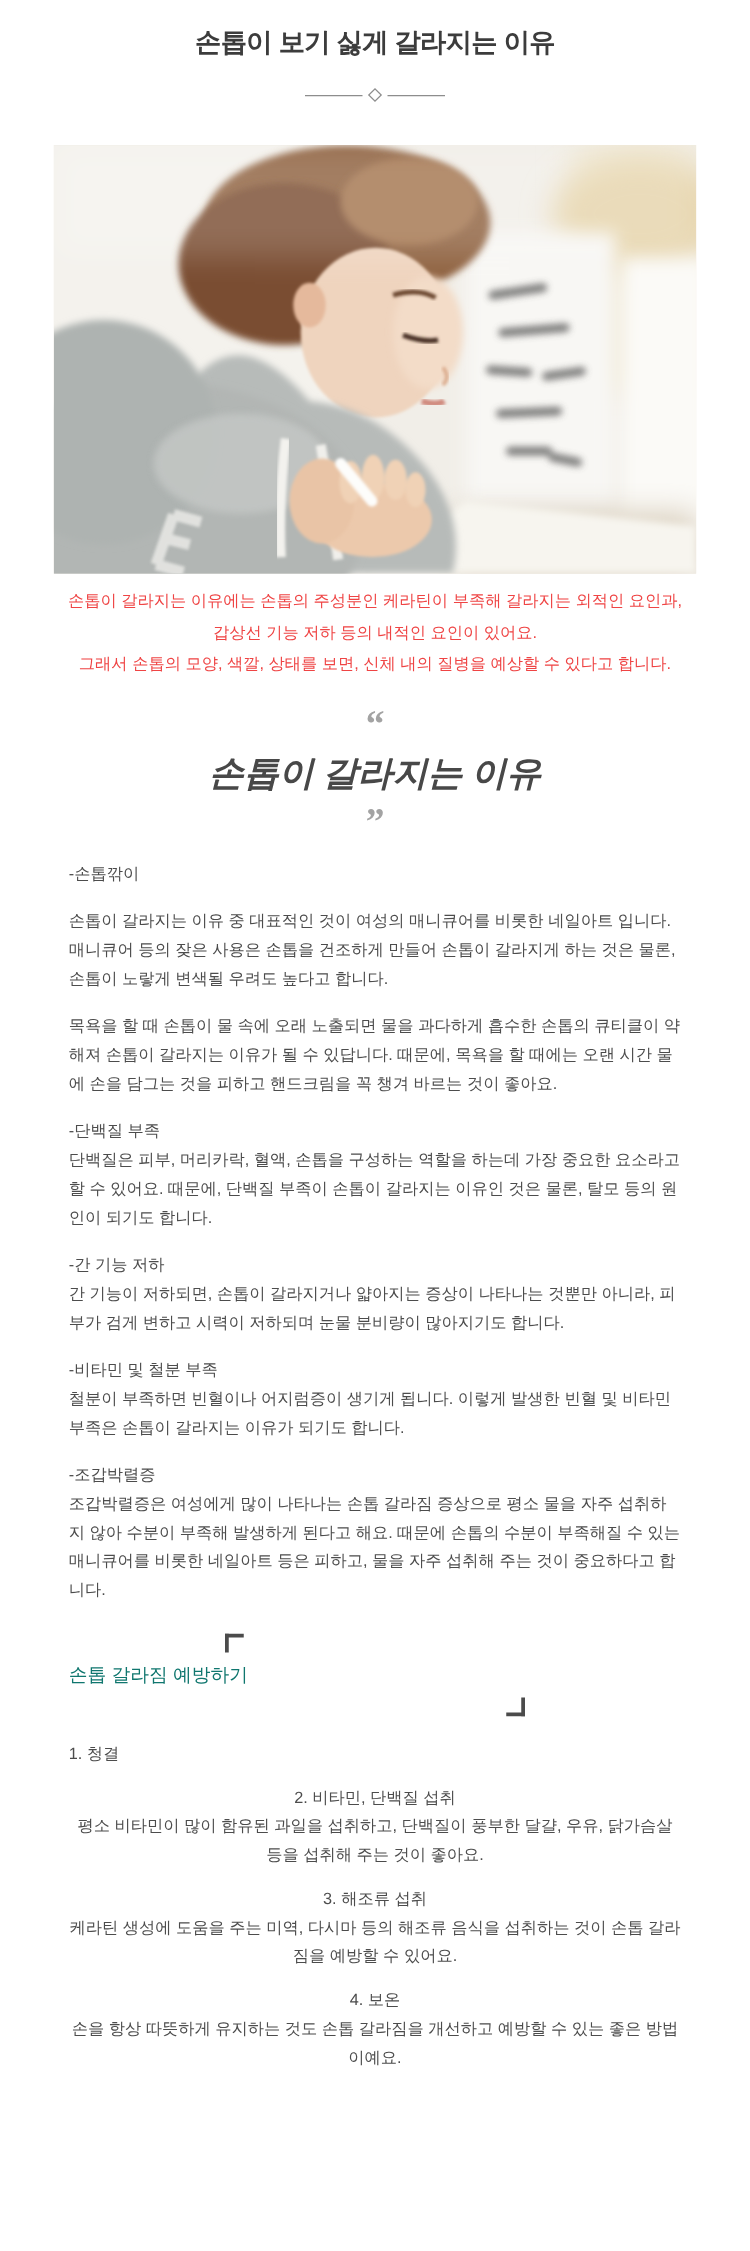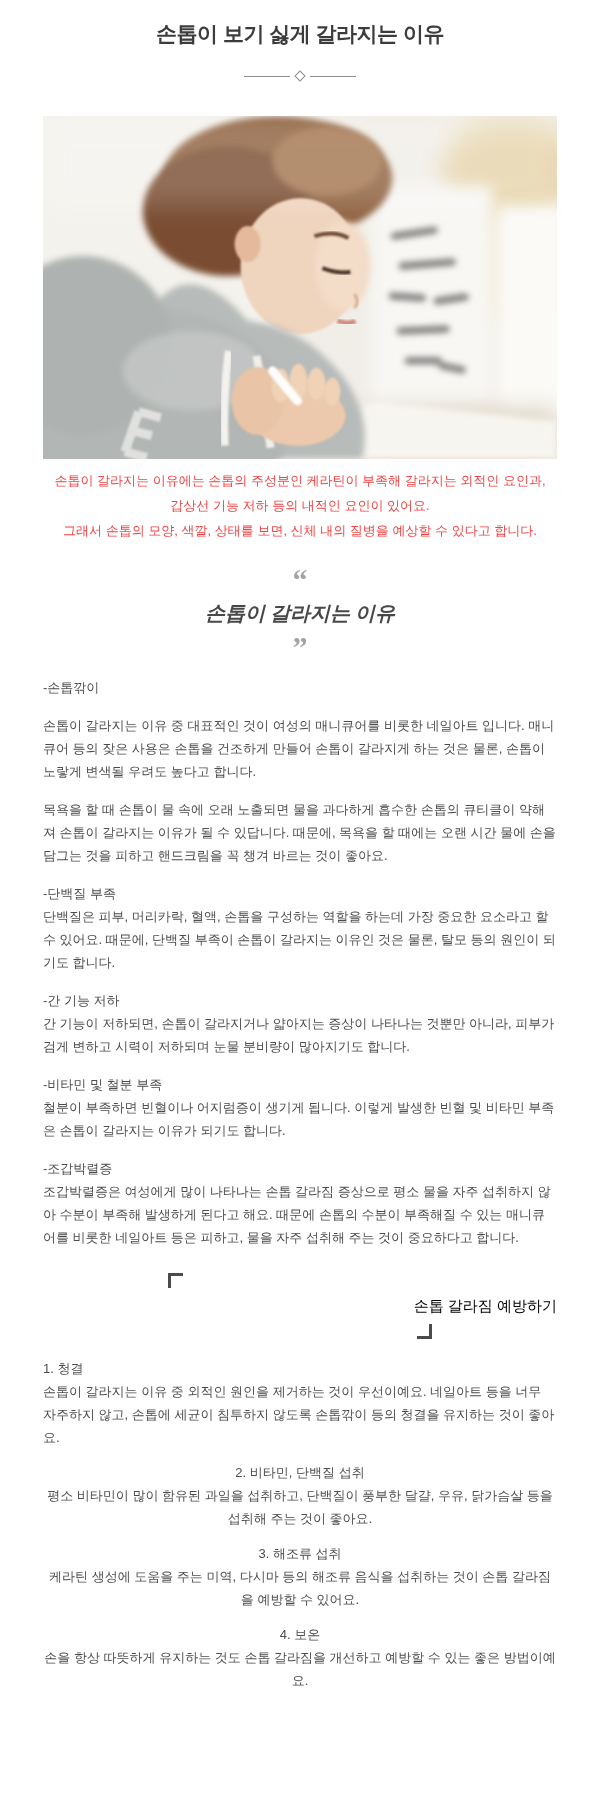--- a/index.html
+++ b/index.html
@@ -3,21 +3,21 @@
 <meta charset="utf-8">
 <style>
   * { margin:0; padding:0; box-sizing:border-box; }
   html,body { background:#ffffff; }
   body {
     width:600px; height:1801px; overflow:hidden;
     font-family:"Liberation Sans","DejaVu Sans",sans-serif;
     -webkit-font-smoothing:antialiased;
   }
   .page { width:600px; height:1801px; background:#ffffff; }
-  .content { padding:0 43px; }
+  .content { padding:0 55px; }
 
   .main-title {
     padding-top:20px; text-align:center;
     font-size:21px; font-weight:700; color:#3c3c3c; letter-spacing:-0.5px;
   }
 
   .divider { margin-top:24px; display:flex; align-items:center; justify-content:center; }
   .divider .line { width:46px; height:1px; background:#8d8d8d; }
   .divider .diamond {
     width:8px; height:8px; border:1px solid #8d8d8d; background:#ffffff;
@@ -29,41 +29,41 @@
 
   .caption { margin-top:9px; text-align:center; font-size:13px; line-height:25px; color:#ef4444; }
 
   .quote-block { margin-top:26px; text-align:center; }
   .quote-mark {
     font-family:"Liberation Serif","DejaVu Serif",serif;
     font-size:30px; font-weight:700; color:#a3a3a3; height:22px; line-height:22px;
   }
   .quote-title {
     font-family:"Liberation Serif","DejaVu Serif",serif; font-style:italic; font-weight:600;
-    font-size:20px; color:#484848; margin:9px 0;
+    font-size:28px; color:#484848; margin:9px 0;
   }
 
   .body-text { font-size:13px; line-height:23px; color:#4c4c4c; }
   .reasons { margin-top:18px; }
   .section + .section { margin-top:15px; }
   .section-heading { }
   .section-body { text-align:left; }
 
   .prevention-header { position:relative; height:66px; margin-top:24px; }
   .bracket-tl {
     position:absolute; left:125px; top:0; width:15px; height:15px;
     border-left:3px solid #4b4b4b; border-top:3px solid #4b4b4b;
   }
   .bracket-br {
     position:absolute; right:125px; bottom:0; width:15px; height:15px;
     border-right:3px solid #4b4b4b; border-bottom:3px solid #4b4b4b;
   }
   .prevention-title {
     position:absolute; left:0; right:0; top:50%; transform:translateY(-50%);
-    text-align:right; font-size:15px; color:#000000;
+    text-align:left; font-size:15px; color:#0f766e;
   }
 
   .tips { margin-top:18px; }
   .tip + .tip { margin-top:12px;text-align:center; }
 </style>
 </head>
 <body>
 
 <div class="page">
 
@@ -186,21 +186,20 @@
   <div class="content">
     <div class="prevention-header">
       <span class="bracket-tl"></span>
       <div class="prevention-title">손톱 갈라짐 예방하기</div>
       <span class="bracket-br"></span>
     </div>
 
     <div class="body-text tips">
       <div class="tip">
         <div>1. 청결</div>
-        <div>손톱이 갈라지는 이유 중 외적인 원인을 제거하는 것이 우선이예요. 네일아트 등을 너무 자주하지 않고, 손톱에 세균이 침투하지 않도록 손톱깎이 등의 청결을 유지하는 것이 좋아요.</div>
       </div>
       <div class="tip">
         <div>2. 비타민, 단백질 섭취</div>
         <div>평소 비타민이 많이 함유된 과일을 섭취하고, 단백질이 풍부한 달걀, 우유, 닭가슴살 등을 섭취해 주는 것이 좋아요.</div>
       </div>
       <div class="tip">
         <div>3. 해조류 섭취</div>
         <div>케라틴 생성에 도움을 주는 미역, 다시마 등의 해조류 음식을 섭취하는 것이 손톱 갈라짐을 예방할 수 있어요.</div>
       </div>
       <div class="tip">

